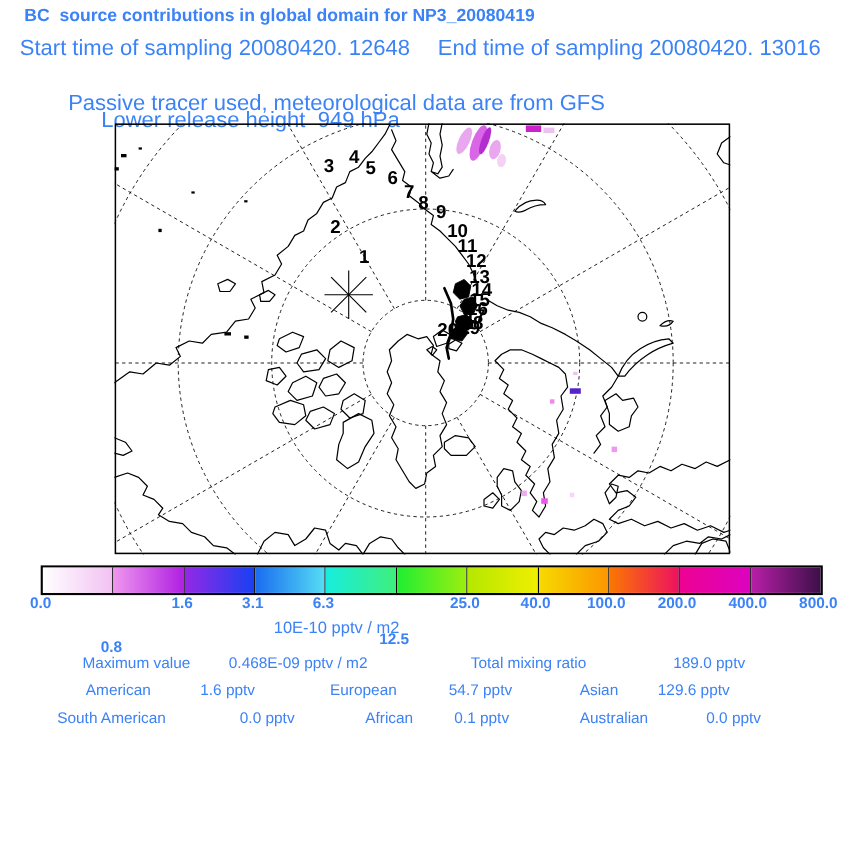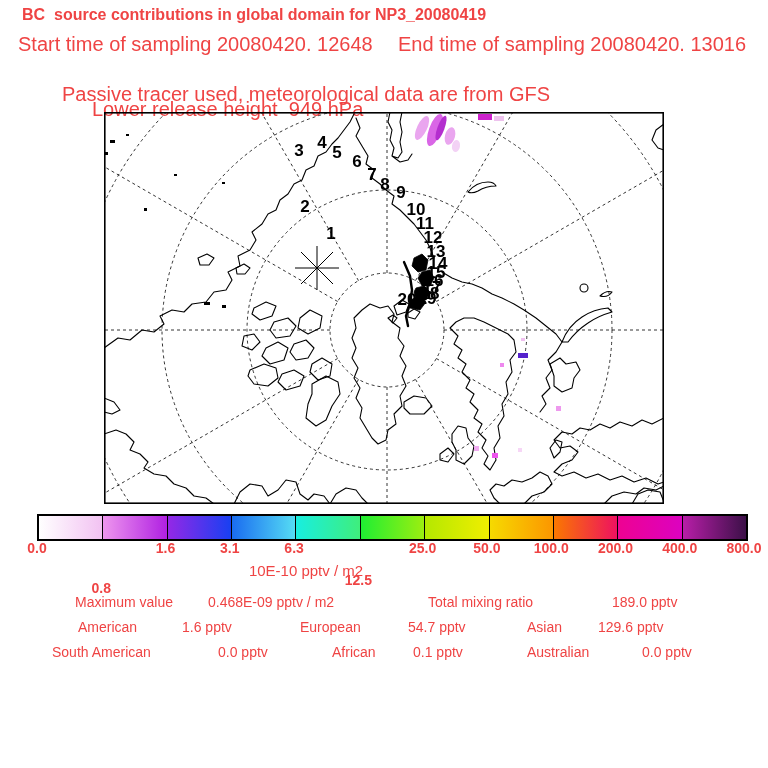--- a/index.html
+++ b/index.html
@@ -1,17 +1,17 @@
 <!DOCTYPE html>
 <html><head>
 <meta charset="utf-8">
 <style>
   html,body{margin:0;padding:0;background:#fff;}
   .page{position:relative;width:768px;height:768px;background:#ffffff;overflow:hidden;
-        font-family:"Liberation Sans",sans-serif;color:#ef4444;}
+        font-family:"Liberation Sans",sans-serif;color:#3b82f6;}
   .abs{position:absolute;white-space:pre;}
   .title{font-size:16px;font-weight:700;}
   .hline{font-size:20px;font-weight:400;}
   .center-line{left:0;width:612px;text-align:center;}
   .map-svg{position:absolute;left:104px;top:112px;}
   .colorbar{position:absolute;left:37px;top:514px;width:707px;height:23px;
             border:2px solid #000;display:flex;box-sizing:content-box;}
   .cb-seg{flex:1 1 0;border-right:1.6px solid #000;}
   .cb-seg:last-child{border-right:none;}
   .cb-ticks{position:absolute;left:37px;top:540px;width:707px;height:18px;}
@@ -159,21 +159,21 @@
       <div class="cb-seg" style="background: linear-gradient(to right, rgb(184, 30, 168), rgb(60, 16, 72));"></div>
     </div>
   <div class="cb-ticks" id="cbticks">
       <span class="cb-tick" style="left: 0px;">0.0</span>
       <span class="cb-tick" style="left: 64.2727px; margin-top: 40px;">0.8</span>
       <span class="cb-tick" style="left: 128.545px;">1.6</span>
       <span class="cb-tick" style="left: 192.818px;">3.1</span>
       <span class="cb-tick" style="left: 257.091px;">6.3</span>
       <span class="cb-tick" style="left: 321.364px; margin-top: 32px;">12.5</span>
       <span class="cb-tick" style="left: 385.636px;">25.0</span>
-      <span class="cb-tick" style="left: 449.909px;">50.0</span>
+      <span class="cb-tick" style="left: 449.909px;">40.0</span>
       <span class="cb-tick" style="left: 514.182px;">100.0</span>
       <span class="cb-tick" style="left: 578.455px;">200.0</span>
       <span class="cb-tick" style="left: 642.727px;">400.0</span>
       <span class="cb-tick" style="left: 707px;">800.0</span>
     </div>
   <div class="abs units center-line" style="top:562px;">10E-10 pptv / m2</div>
 
   <div class="abs stat" style="left:75px;top:594px;">Maximum value</div>
   <div class="abs stat" style="left:208px;top:594px;">0.468E-09 pptv / m2</div>
   <div class="abs stat" style="left:428px;top:594px;">Total mixing ratio</div>

